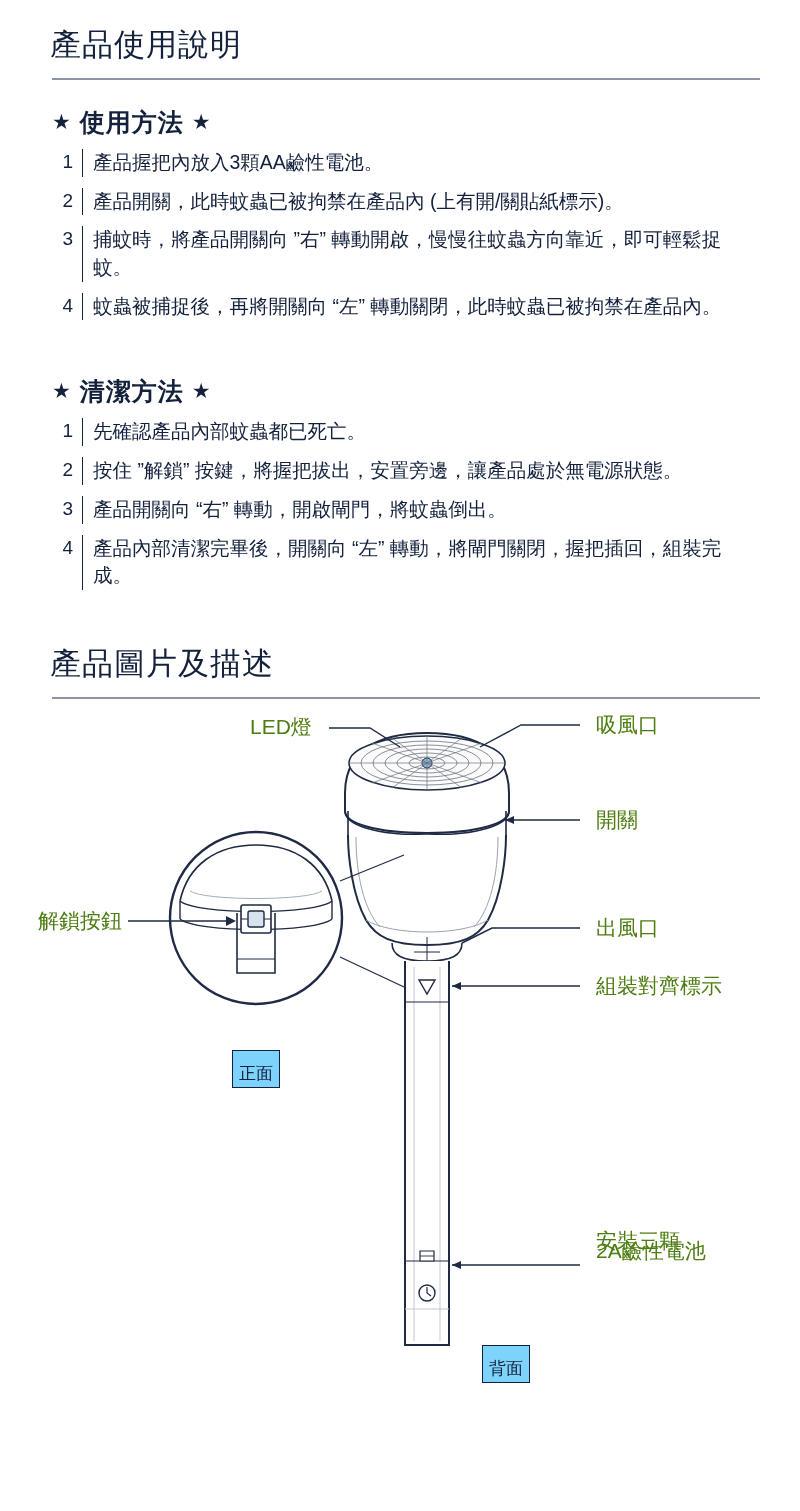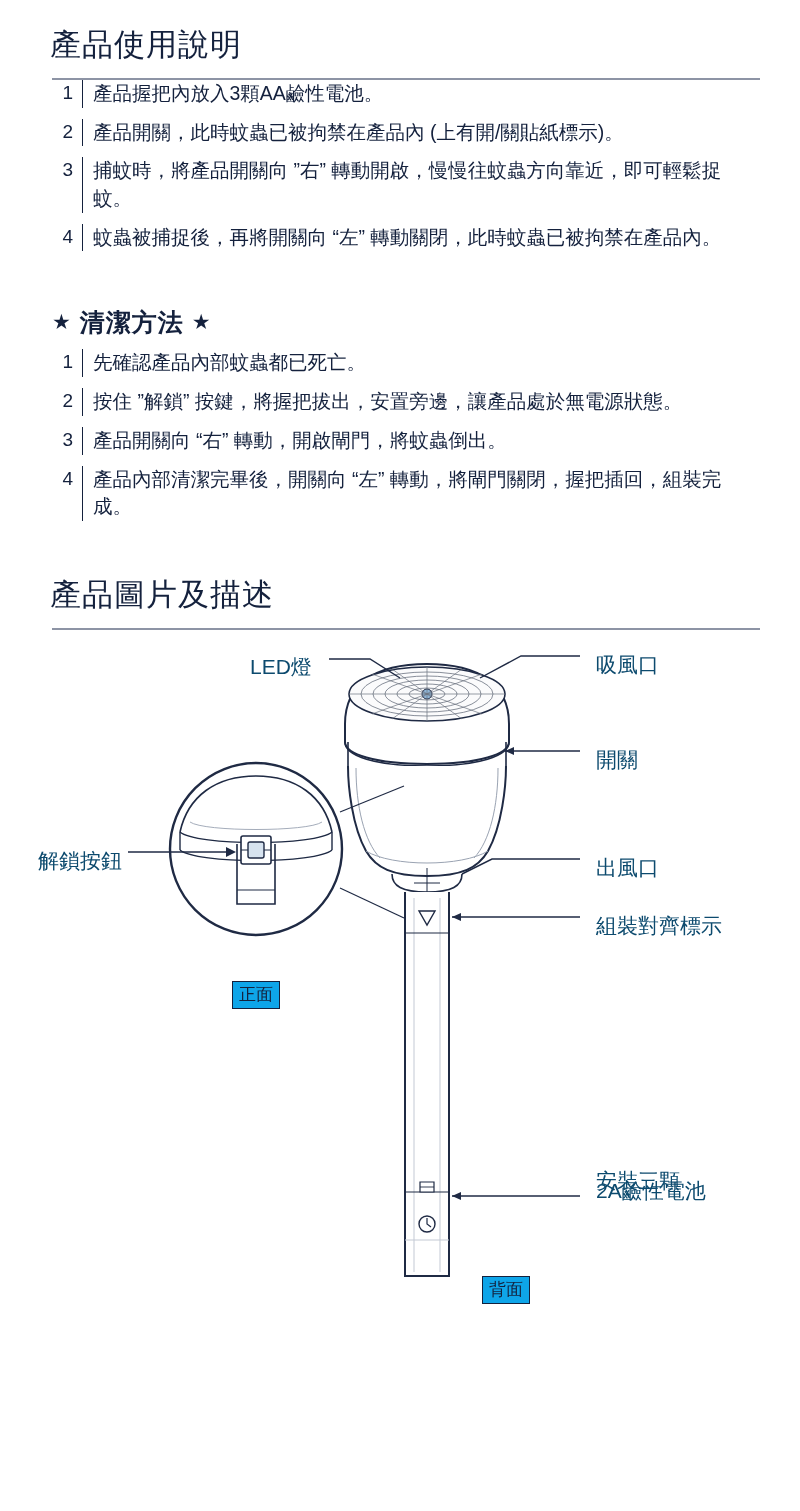--- a/index.html
+++ b/index.html
@@ -78,43 +78,47 @@
     position: relative;
     width: 800px;
     height: 690px;
     margin-top: 6px;
   }
   .figure-wrap svg { display: block; }
 
   .fig-label {
     position: absolute;
     font-size: 20px;
-    color: #0c4a6e;
+    color: #4d7c0f;
     white-space: nowrap;
-    margin-top: 9px;
   }
   .fig-label.big { font-size: 21px; }
   .box-label {
     position: absolute;
     font-size: 17px;
     color: #14213d;
     border: 1px solid #14213d;
-    padding: 1px 6px 2px 6px;
-    background: #0ea5e9;
+    padding: 11px 6px 2px 6px;
+    background: #7dd3fc;
     white-space: nowrap;
   }
 </style>
 </head>
 <body>
 
 <div class="page">
 
   <h1 class="section-title">產品使用說明</h1>
   <div class="section-rule"></div>
 
+  <div class="sub-head">
+    <span class="star">★</span>
+    <span>使用方法</span>
+    <span class="star">★</span>
+  </div>
 
   <ol class="steps">
     <li>
       <span class="num">1</span>
       <span class="bar"></span>
       <span class="txt">產品握把內放入3顆AA鹼性電池。</span>
     </li>
     <li>
       <span class="num">2</span>
       <span class="bar"></span>

